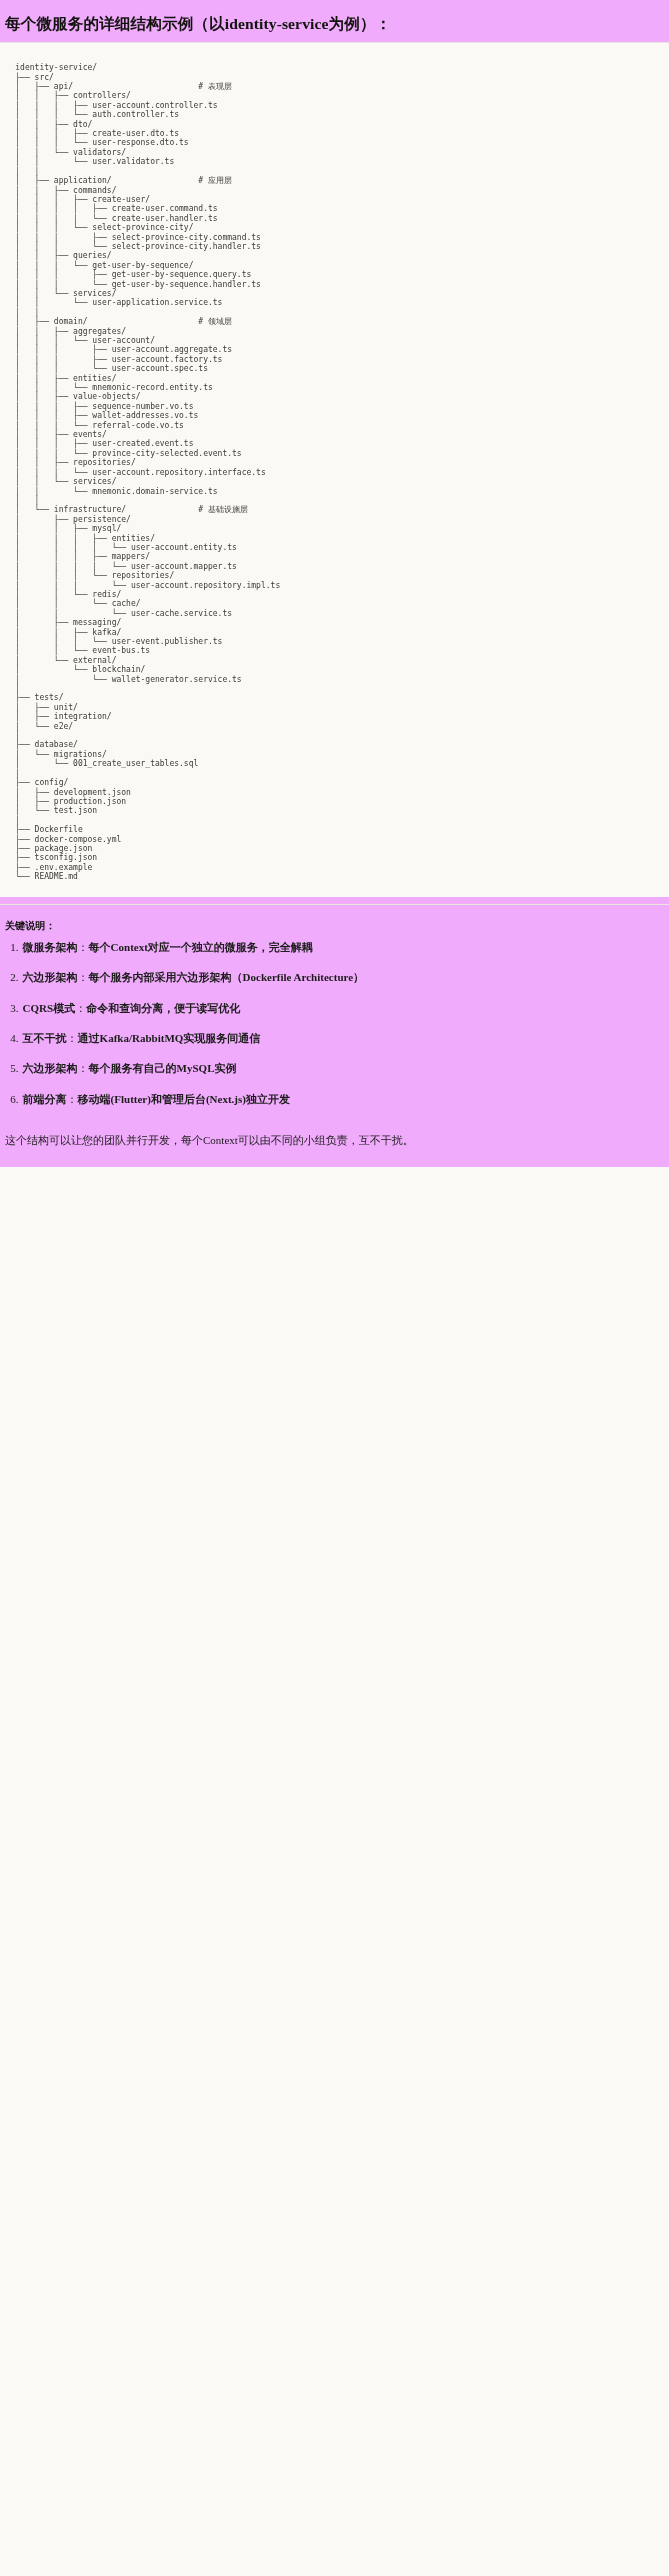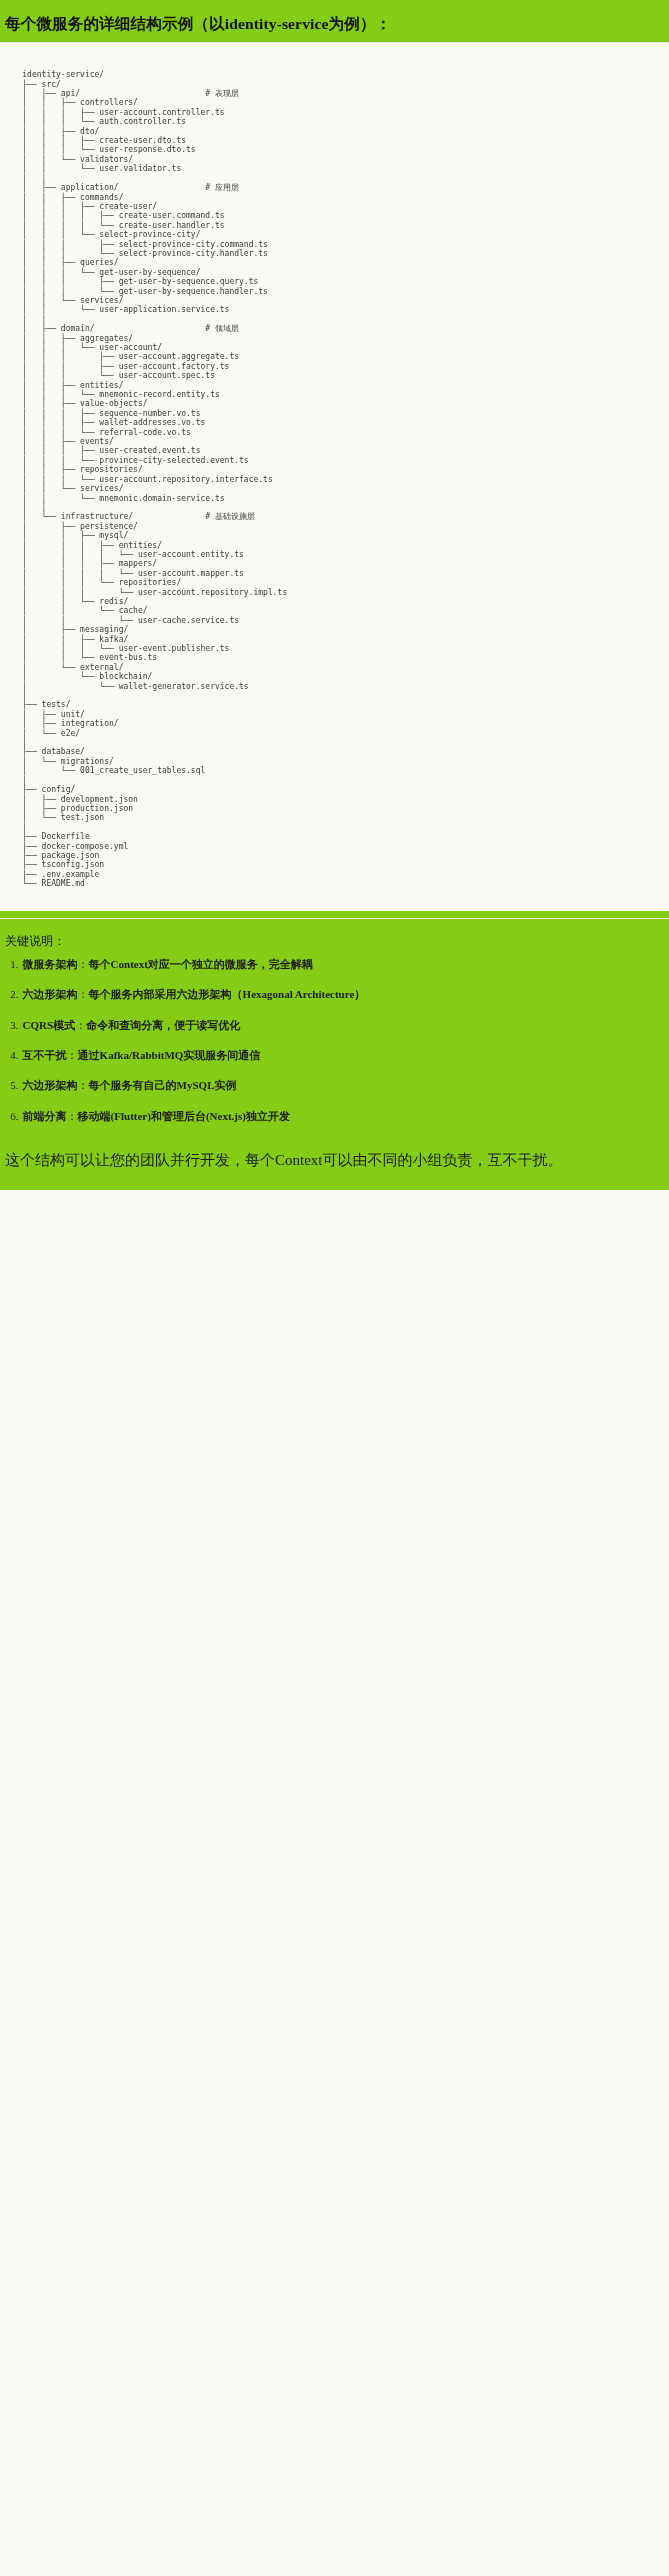--- a/index.html
+++ b/index.html
@@ -9,21 +9,21 @@
   }
   body {
     width: 669px;
     font-family: "Liberation Sans", sans-serif;
     color: #1a1a18;
     -webkit-font-smoothing: antialiased;
   }
   .page {
     width: 669px;
     box-sizing: border-box;
-    background: #84cc16;
+    background: #f0abfc;
     position: relative;
   }
   
   .doc-title {
     font-family: "Liberation Serif", serif;
     font-weight: bold;
     font-size: 15.6px;
     line-height: 1.35;
     letter-spacing: 0.1px;
     color: #13130f;
@@ -34,21 +34,21 @@
     height: 0.6px;
     background: #e7e5dd;
     width: 100%;
   }
   
   .code-block {
     padding: 11.3px 0 6.3px 0;
     background: #faf9f5;
   }
   pre.tree {
-    margin: 16px;
+    margin: 9px;
     padding: 0 6.3px 0 6.3px;
     font-family: "DejaVu Sans Mono", "Liberation Mono", monospace;
     font-size: 8px;
     line-height: 9.4px;
     color: #3a3a38;
     white-space: pre;
     tab-size: 4;
     overflow: visible;
   }
   .code-rule {
@@ -56,22 +56,22 @@
     background: #e7e5dd;
     width: 100%;
     margin-top: 7.5px;
   }
   
   .keypoints {
     padding: 13.8px 15px 5px 5px;
   }
   .kp-heading {
     font-family: "Liberation Serif", serif;
-    font-weight: normal;
-    font-size: 12px;
+    font-weight: bold;
+    font-size: 10px;
     color: #13130f;
     margin: 0 0 6.3px 0;
     letter-spacing: 0.1px;
   }
   ol.kp-list {
     margin: 0;
     padding: 0 0 0 16.3px;
     list-style: decimal;
     font-family: "Liberation Serif", serif;
     font-size: 11px;
@@ -90,21 +90,21 @@
     text-align: center;
   }
   .kp-sep {
     font-weight: normal;
   }
   .kp-desc {
     font-weight: bold;
   }
   .closing {
     font-family: "Liberation Serif", serif;
-    font-size: 15px;
+    font-size: 11px;
     color: #1c1c1a;
     line-height: 1.55;
     padding: 6.3px 15px 17.5px 5px;
     margin: 0;
   }
 </style>
 </head>
 <body>
 
 <div class="page">
@@ -206,21 +206,21 @@
   <div class="code-rule"></div>
 
   <div class="keypoints">
     <h2 class="kp-heading">关键说明：</h2>
 
     <ol class="kp-list">
       <li>
         <span class="kp-term">微服务架构</span><span class="kp-sep">：</span><span class="kp-desc">每个Context对应一个独立的微服务，完全解耦</span>
       </li>
       <li>
-        <span class="kp-term">六边形架构</span><span class="kp-sep">：</span><span class="kp-desc">每个服务内部采用六边形架构（Hexagonal Architecture）</span>
+        <span class="kp-term">六边形架构</span><span class="kp-sep">：</span><span class="kp-desc">每个服务内部采用六边形架构（Dockerfile Architecture）</span>
       </li>
       <li>
         <span class="kp-term">CQRS模式</span><span class="kp-sep">：</span><span class="kp-desc">命令和查询分离，便于读写优化</span>
       </li>
       <li>
         <span class="kp-term">互不干扰</span><span class="kp-sep">：</span><span class="kp-desc">通过Kafka/RabbitMQ实现服务间通信</span>
       </li>
       <li>
         <span class="kp-term">六边形架构</span><span class="kp-sep">：</span><span class="kp-desc">每个服务有自己的MySQL实例</span>
       </li>

